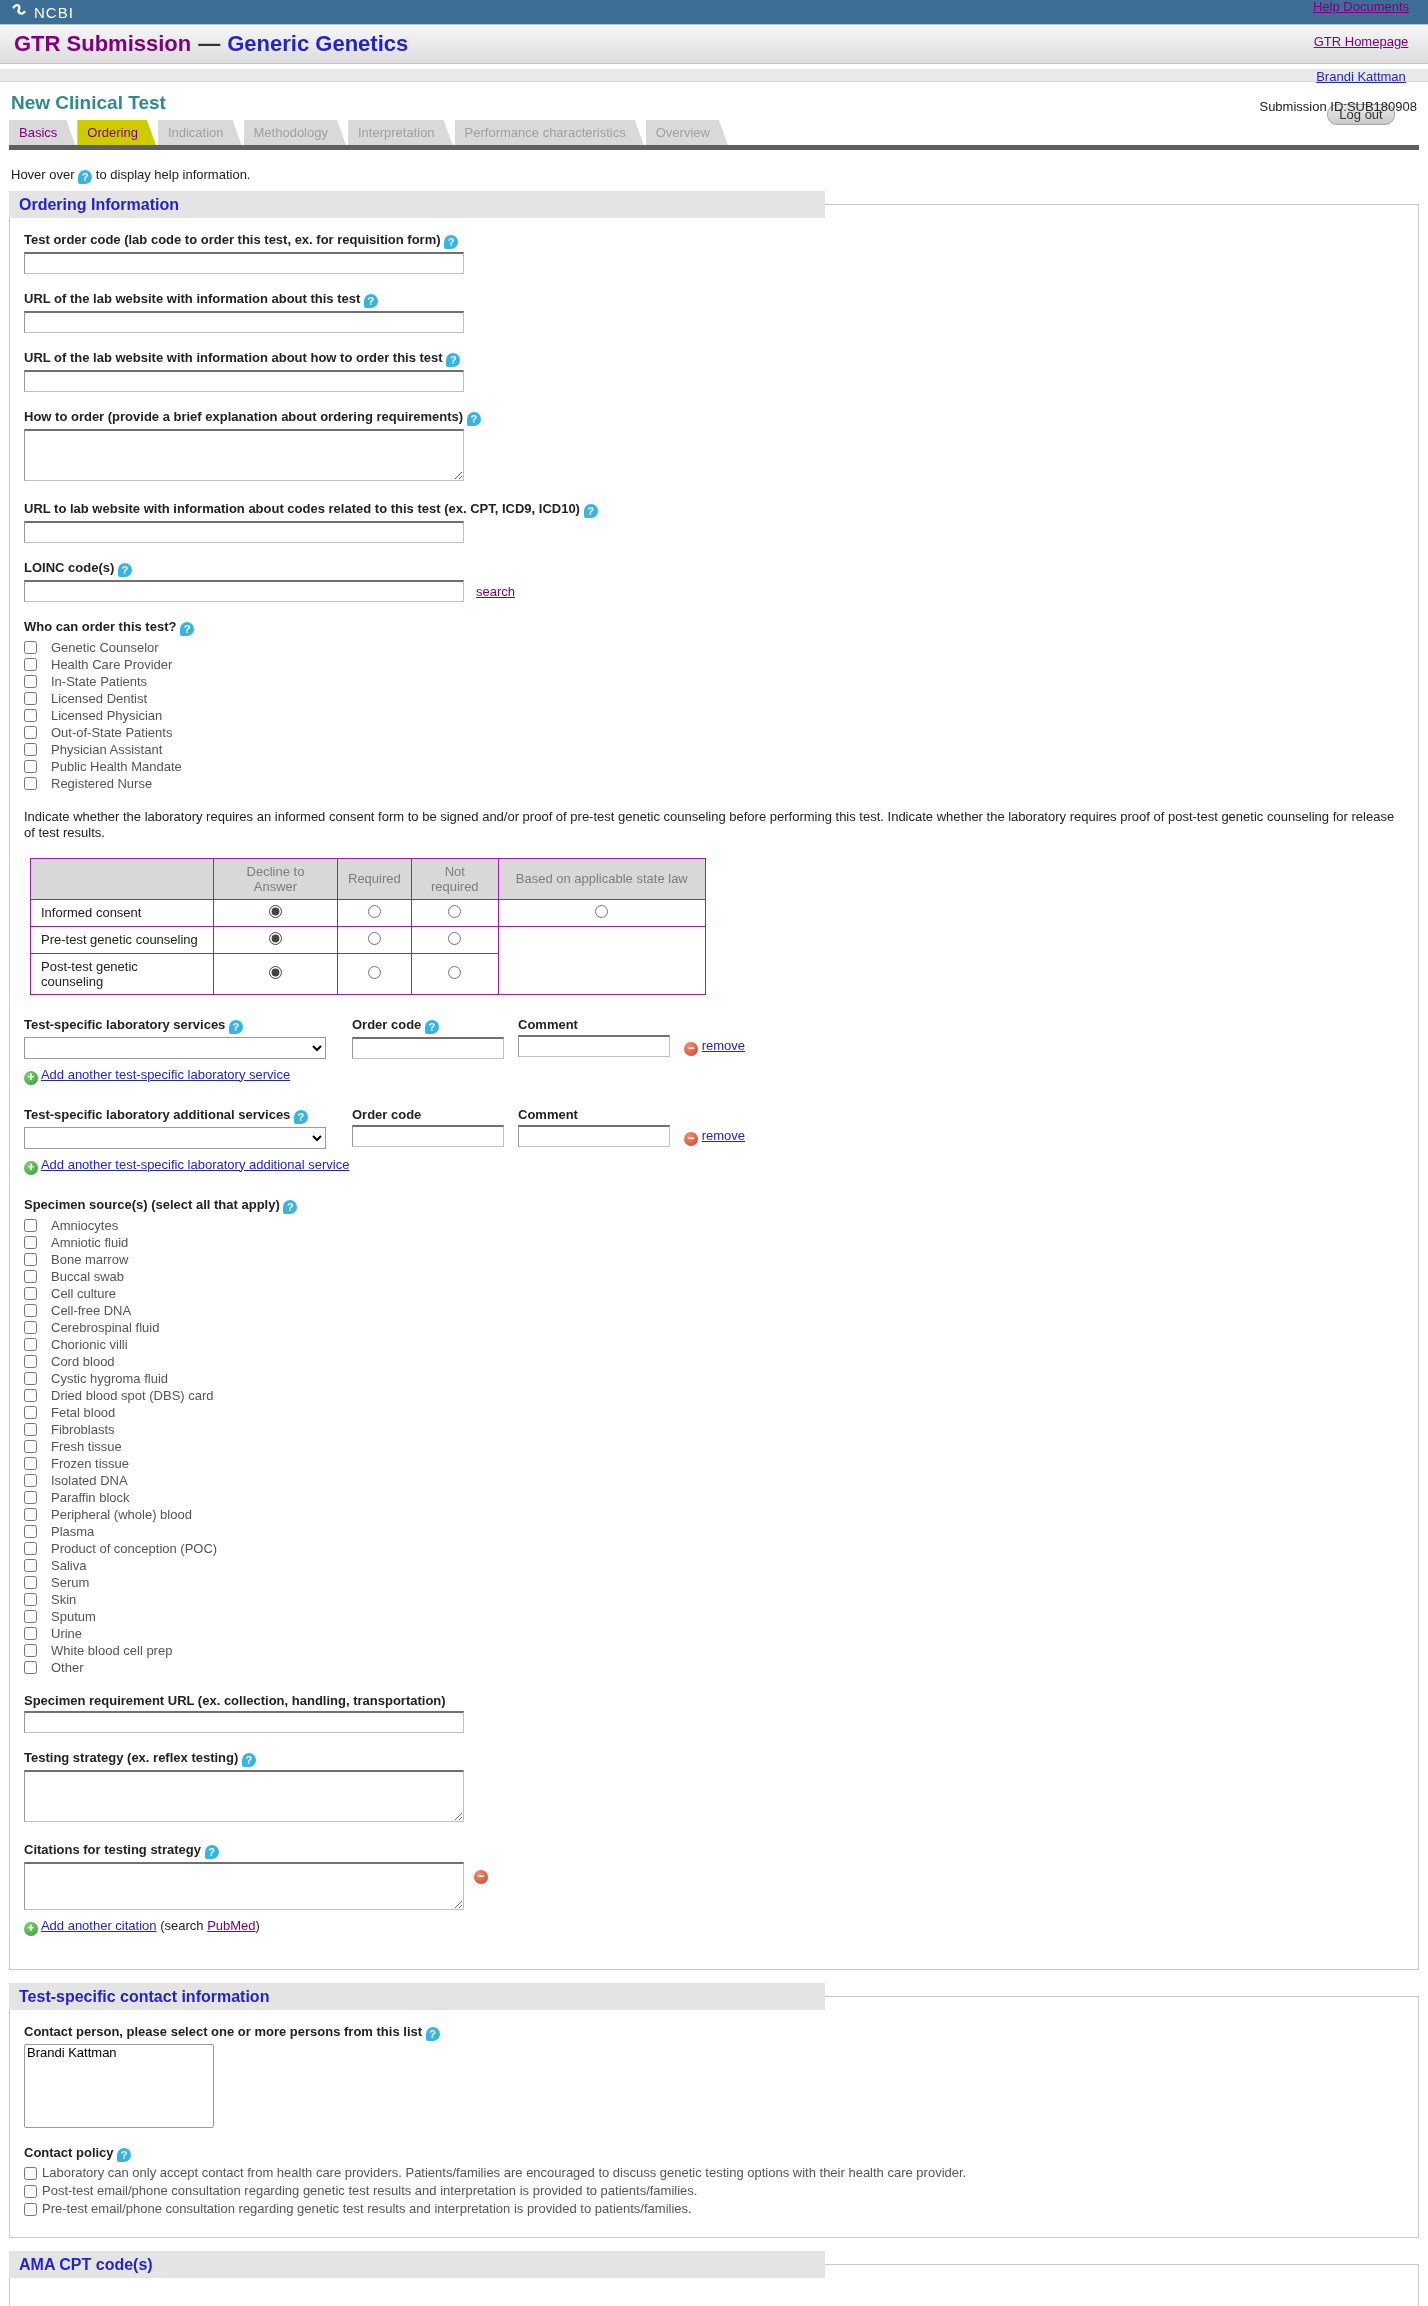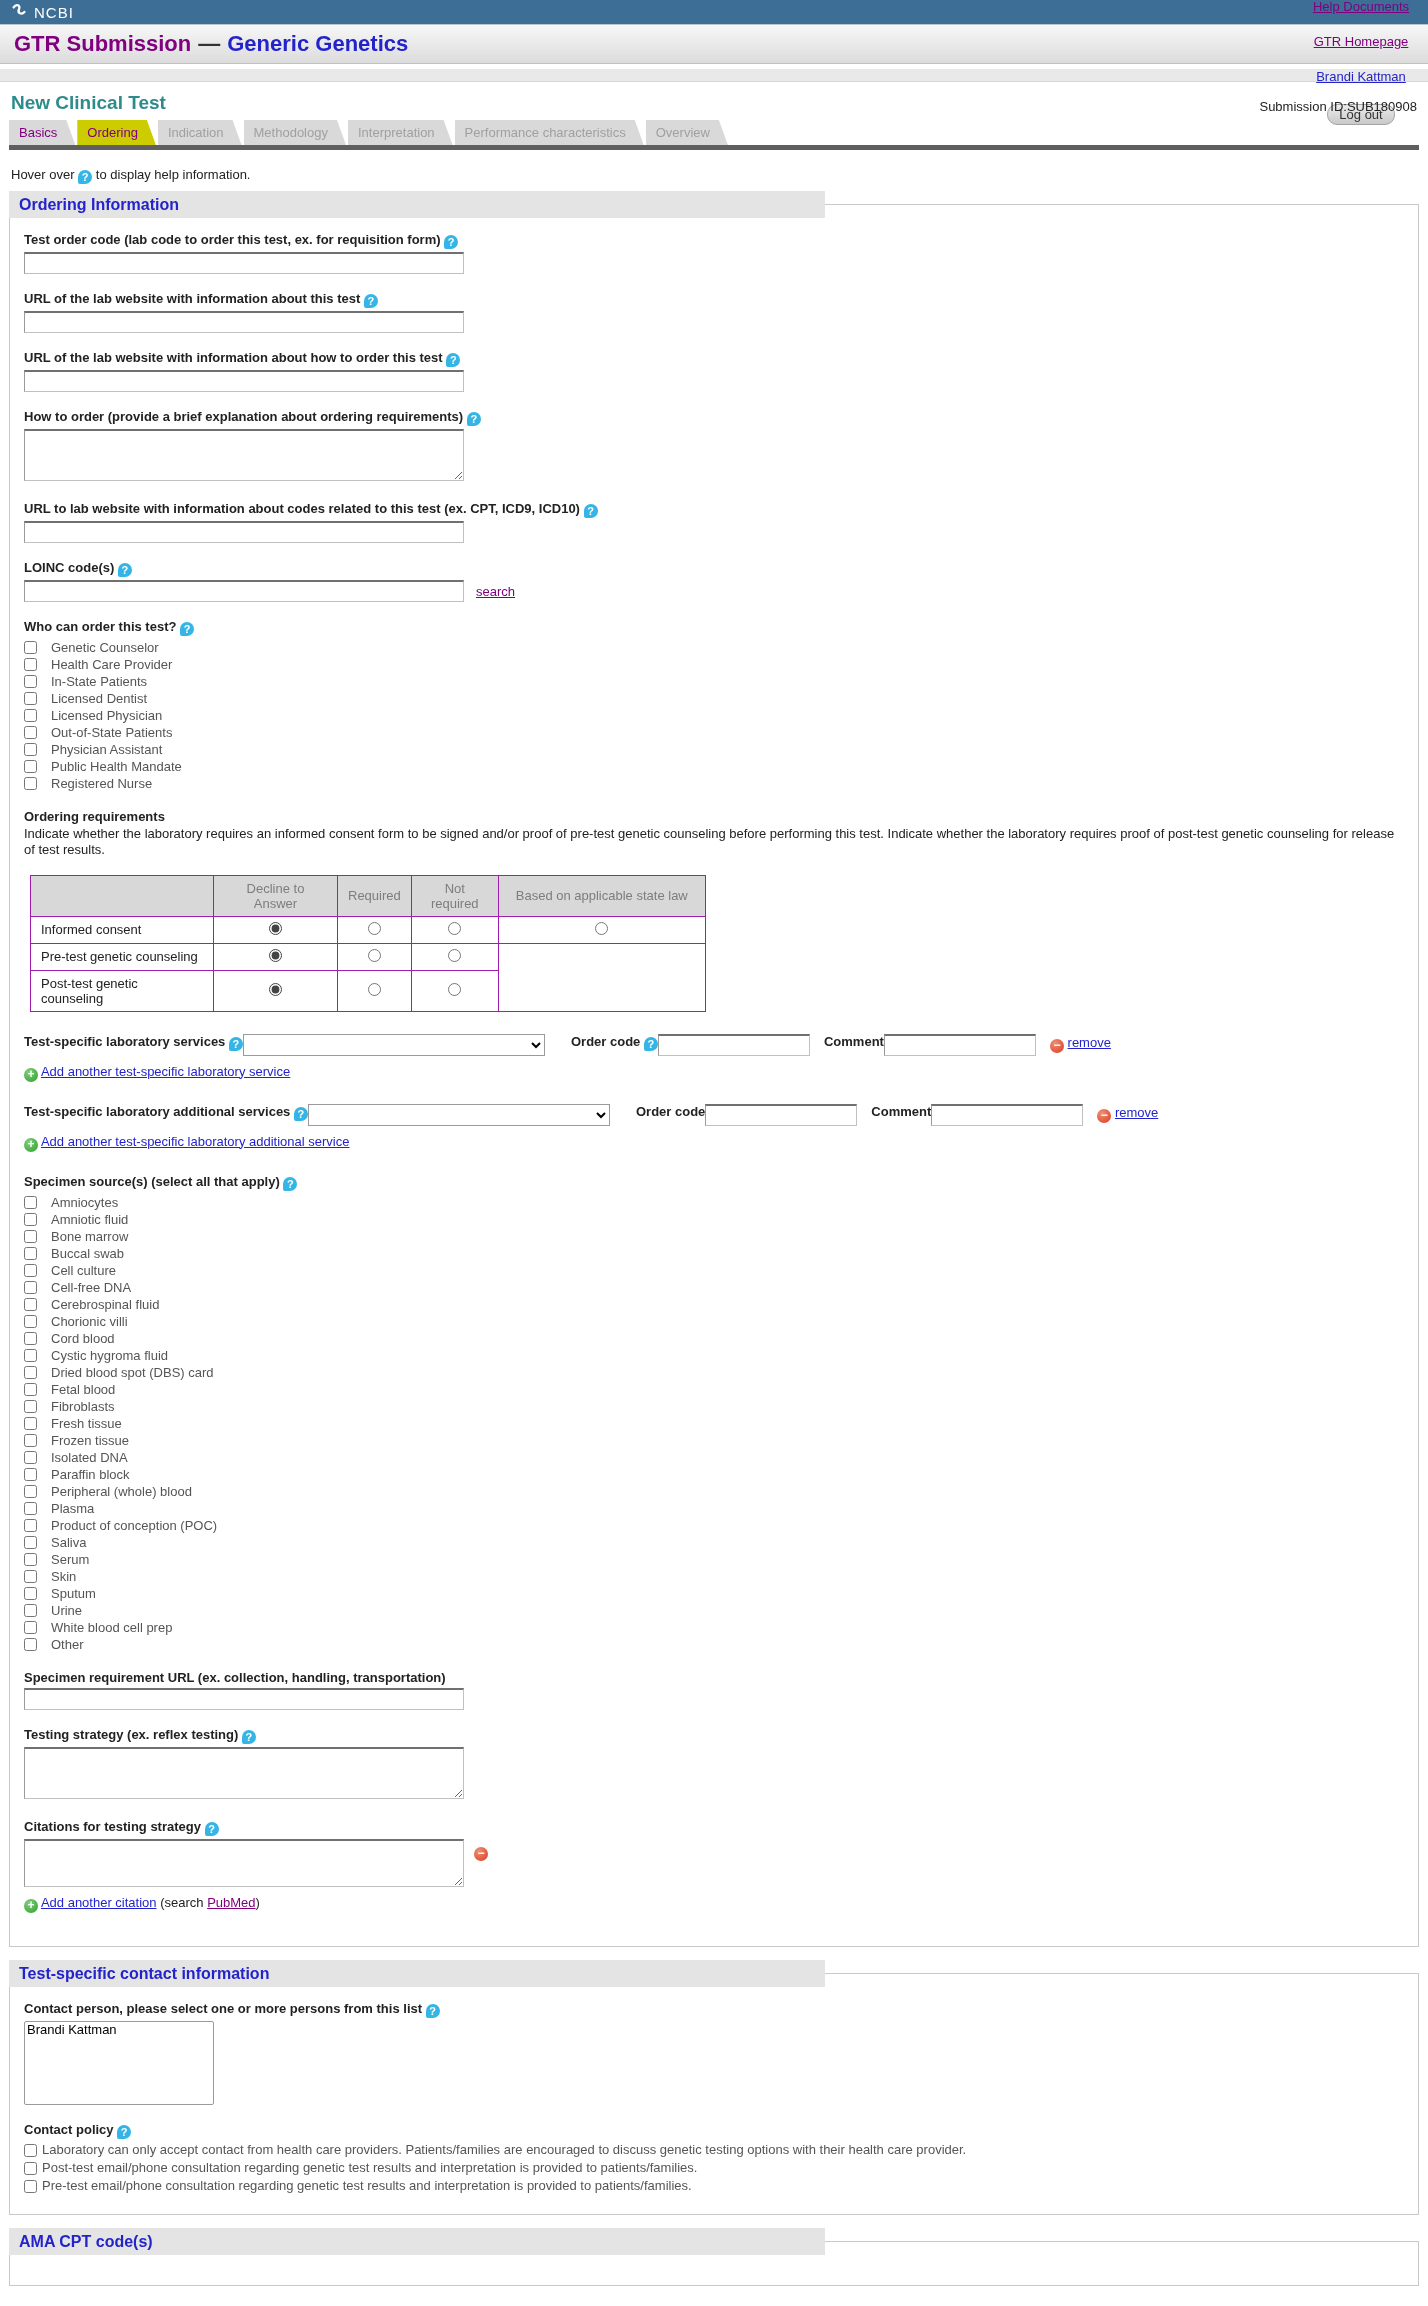--- a/index.html
+++ b/index.html
@@ -64,21 +64,21 @@
   .req-desc{margin:0 0 16px 0;color:#222;line-height:1.25;}
   table.req{border-collapse:collapse;margin:0 0 22px 6px;}
   table.req th,table.req td{border:1px solid #a21caf;font-size:13px;padding:5px 10px;}
   table.req th{background:#d8d8d8;color:#7d7d7d;font-weight:normal;text-align:center;}
   table.req td.rowlabel{width:162px;color:#222;}
   table.req td.radio-cell{text-align:center;}
   .w-c1{width:103px;} .w-c2{width:48px;} .w-c3{width:66px;} .w-c4{width:186px;}
 
   
   .svc-row{display:flex;align-items:flex-start;margin-bottom:6px;}
-  .svc-col{display:flex;flex-direction:row;}
+  .svc-col{display:flex;flex-direction:column;}
   .svc-col .field-label{margin-bottom:3px;}
   .svc-gap1{margin-right:26px;} .svc-gap2{margin-right:14px;}
   .svc-remove{margin-left:14px;align-self:flex-end;margin-bottom:3px;white-space:nowrap;}
   .add-row{margin:8px 0 22px 0;font-size:13px;}
   .cit-row{display:flex;align-items:flex-start;gap:10px;}
   .cit-row .icon-remove{margin-top:8px;}
 
   
   .listbox{width:190px;height:84px;border:1px solid #9a9a9a;font:13px "Liberation Sans",sans-serif;background:#fff;}
   .policy-row{display:flex;align-items:flex-start;gap:5px;margin:2px 0;color:#555;line-height:16px;}
@@ -210,21 +210,20 @@
             <span>Public Health Mandate</span>
           </div>
 
           <div class="cb-row">
             <input type="checkbox" style="">
             <span>Registered Nurse</span>
           </div>
         </div>
     </div>
 
-    <div class="req-heading">Ordering requirements</div>
     <p class="req-desc">Indicate whether the laboratory requires an informed consent form to be signed and/or proof of pre-test genetic counseling before performing this test. Indicate whether the laboratory requires proof of post-test genetic counseling for release of test results.</p>
 
     <table class="req">
       <tbody>
           <tr>
         <th></th>
         <th class="w-c1">Decline to Answer</th>
         <th class="w-c2">Required</th>
         <th class="w-c3">Not required</th>
         <th class="w-c4">Based on applicable state law</th>

